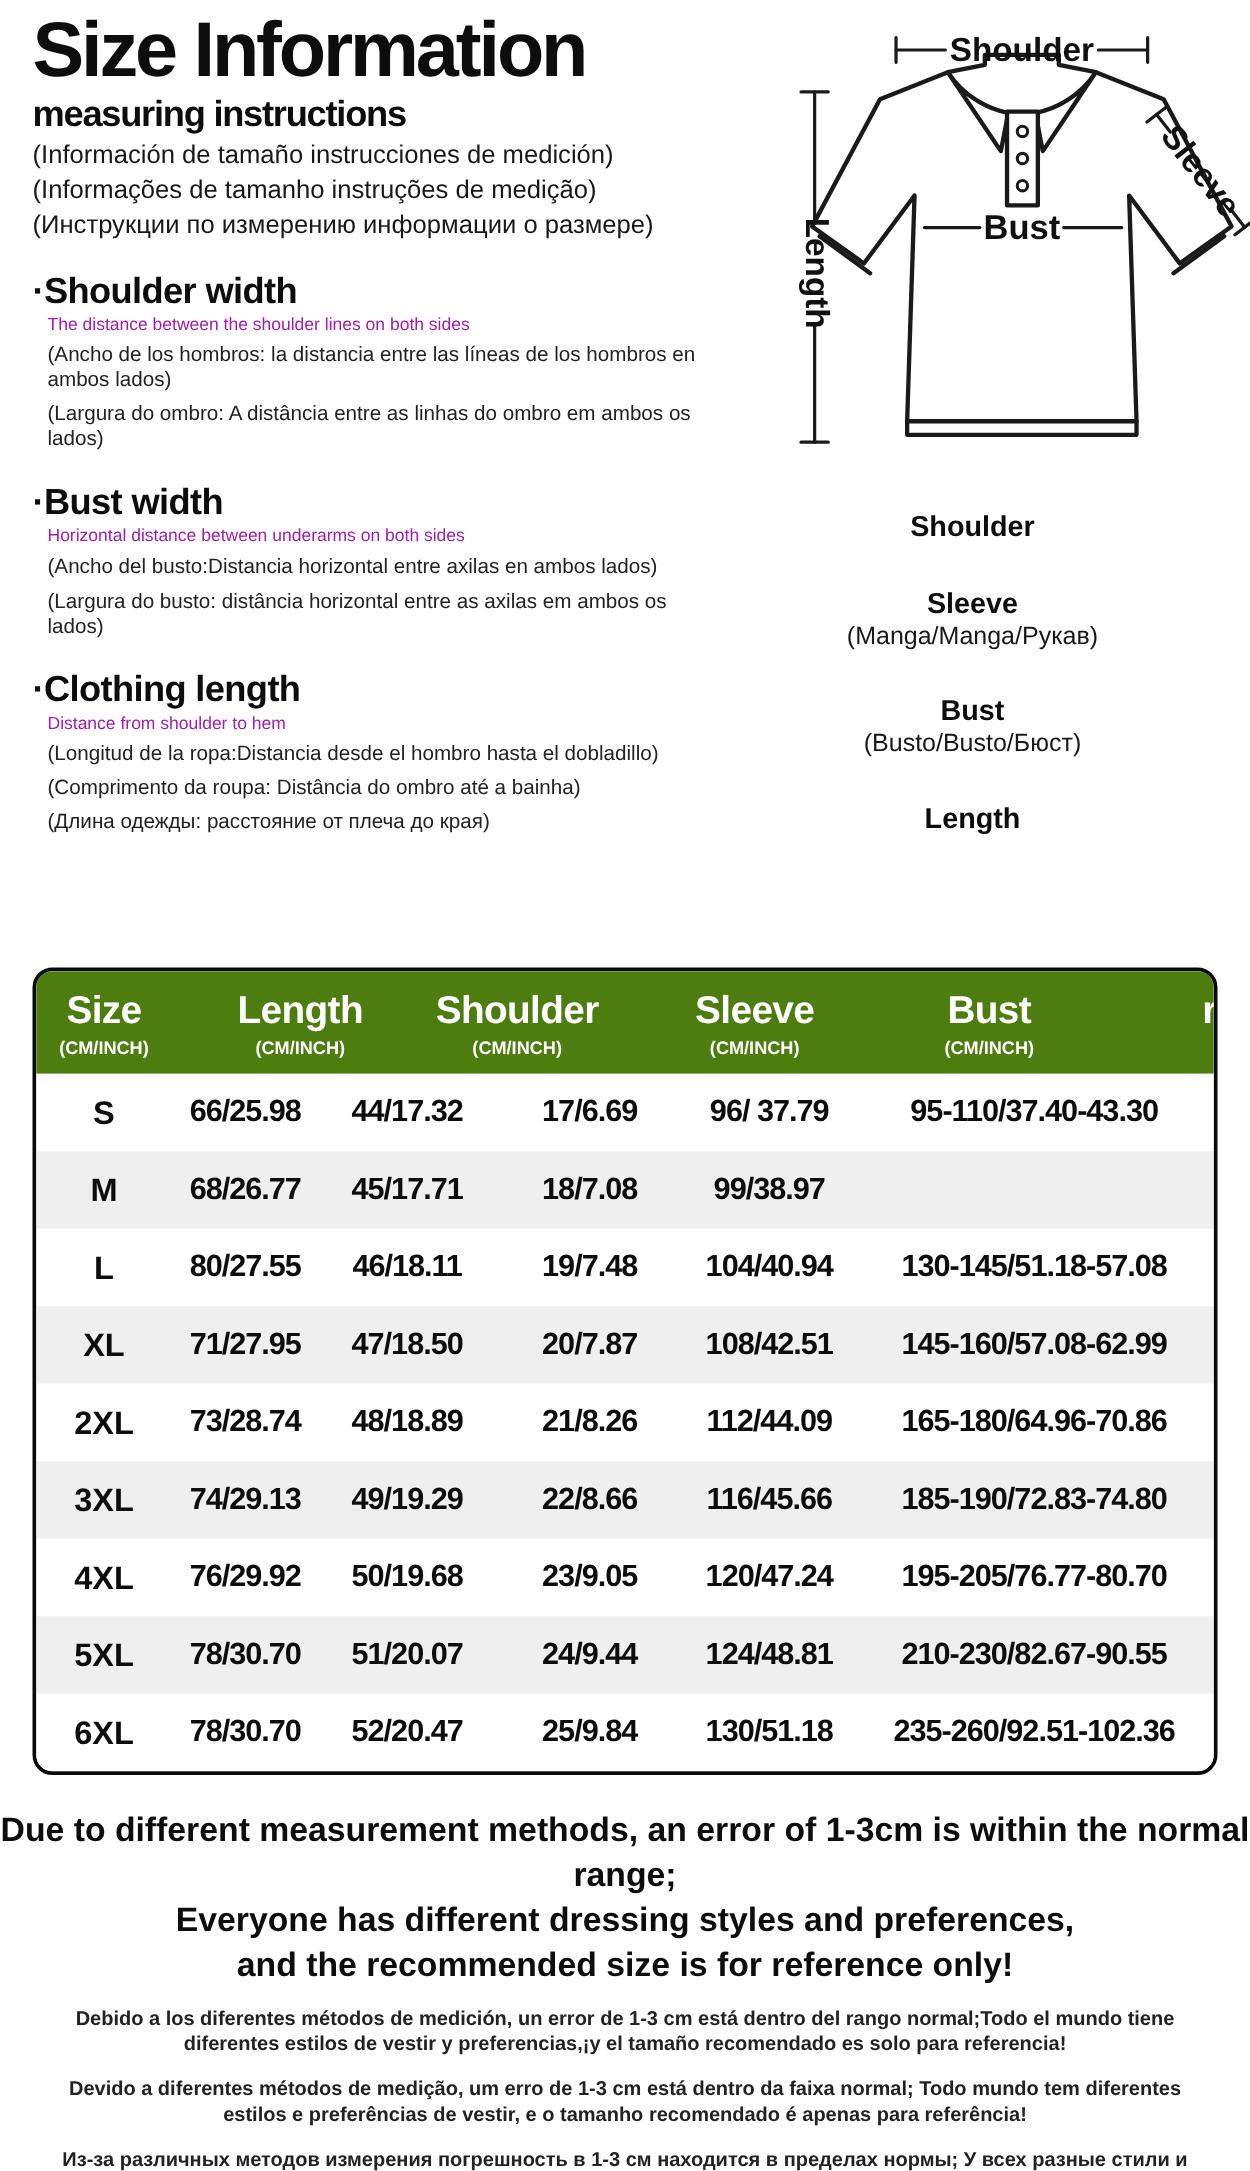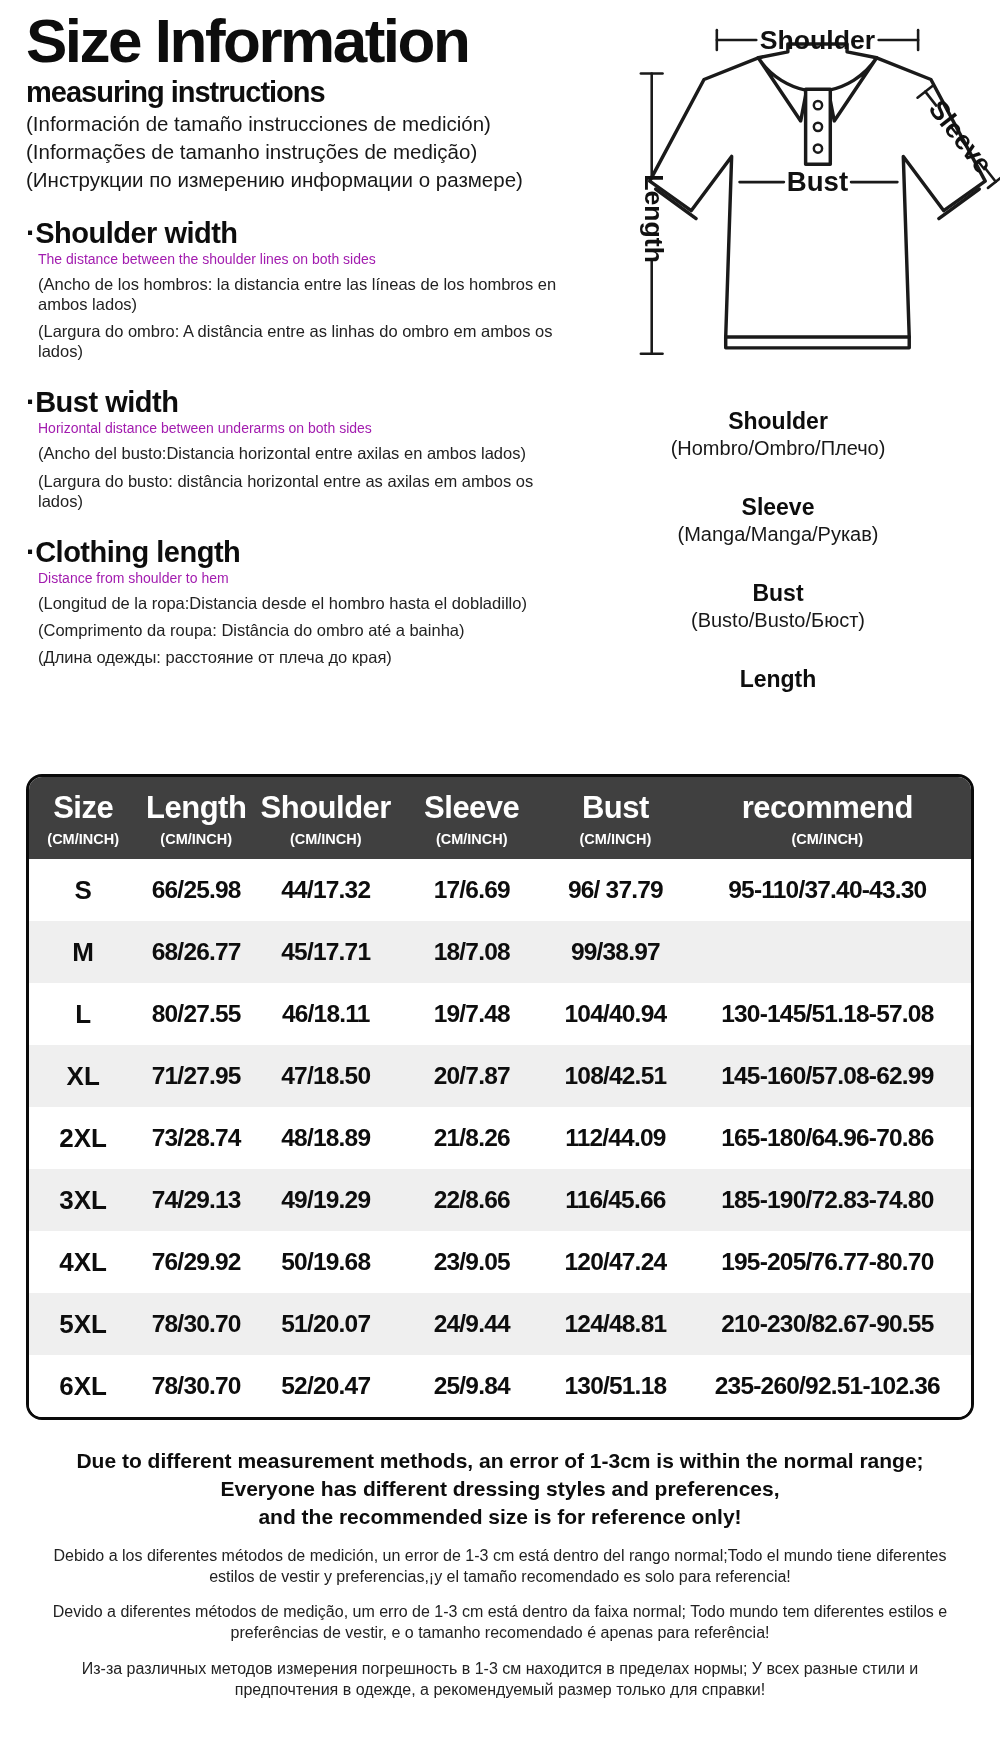--- a/index.html
+++ b/index.html
@@ -40,46 +40,47 @@
   .legend-term { font-size: 23px; font-weight: bold; color: #0d0d0d; }
   .legend-trans { font-size: 20px; margin-top: 2px; color: #181818; }
 
   
   .size-table {
     width: 948px; margin: 2px auto 0;
     border: 3px solid #0a0a0a; border-radius: 16px;
     overflow: hidden; background: #fff;
   }
   .thead {
-    background: #404040; color: #ffffff;
+    background: #4d7c0f; color: #ffffff;
     display: grid;
     grid-template-columns: 11.5% 12.5% 15% 16% 14.5% 30.5%;
     padding: 13px 0 12px;
+    gap: 44px;
   }
   .hcell { text-align: center; }
   .hname { font-size: 31px; font-weight: bold; letter-spacing: -0.5px; }
   .hunit { font-size: 14.5px; font-weight: bold; margin-top: 5px; }
   .trow {
     display: grid;
     grid-template-columns: 11.5% 12.5% 15% 16% 14.5% 30.5%;
     height: 62px; align-items: center; background: #ffffff;
   }
   .trow.alt { background: #efefef; }
   .tcell {
     text-align: center; font-size: 24.5px; font-weight: bold;
     letter-spacing: -0.8px; color: #0d0d0d; white-space: nowrap;
   }
   .tcell.size-cell { font-size: 26px; letter-spacing: 0; }
 
   
   .disclaimers { margin-top: 27px; text-align: center; }
-  .disc-en { font-size: 21px; font-weight: bold; line-height: 1.33; color: #0d0d0d; }
+  .disc-en { font-size: 27px; font-weight: bold; line-height: 1.33; color: #0d0d0d; }
   .disc-p {
     font-size: 16px; line-height: 1.3; color: #222;
-    max-width: 932px; margin: 15px auto 0;
+    max-width: 932px; margin: 15px auto 0; font-weight: bold;
   }
 </style>
 </head>
 <body>
 
 <div class="top-area">
 
   <div class="left-col">
     <div class="page-title">Size Information</div>
     <div class="page-subtitle">measuring instructions</div>
@@ -161,21 +162,20 @@
       <g stroke-width="2.6">
         <path d="M 186 184 L 231 184"></path>
           <path d="M 299 184 L 346 184"></path>
       </g>
       <text x="265" y="193" text-anchor="middle" stroke="none" fill="#111" font-size="28" font-weight="bold" font-family="Liberation Sans, sans-serif">Bust</text>
     </svg>
 
     <div class="legend">
         <div class="legend-item">
           <div class="legend-term">Shoulder</div>
-          <div class="legend-trans">(Hombro/Ombro/Плечо)</div>
         </div>
         <div class="legend-item">
           <div class="legend-term">Sleeve</div>
           <div class="legend-trans">(Manga/Manga/Рукав)</div>
         </div>
         <div class="legend-item">
           <div class="legend-term">Bust</div>
           <div class="legend-trans">(Busto/Busto/Бюст)</div>
         </div>
         <div class="legend-item">

